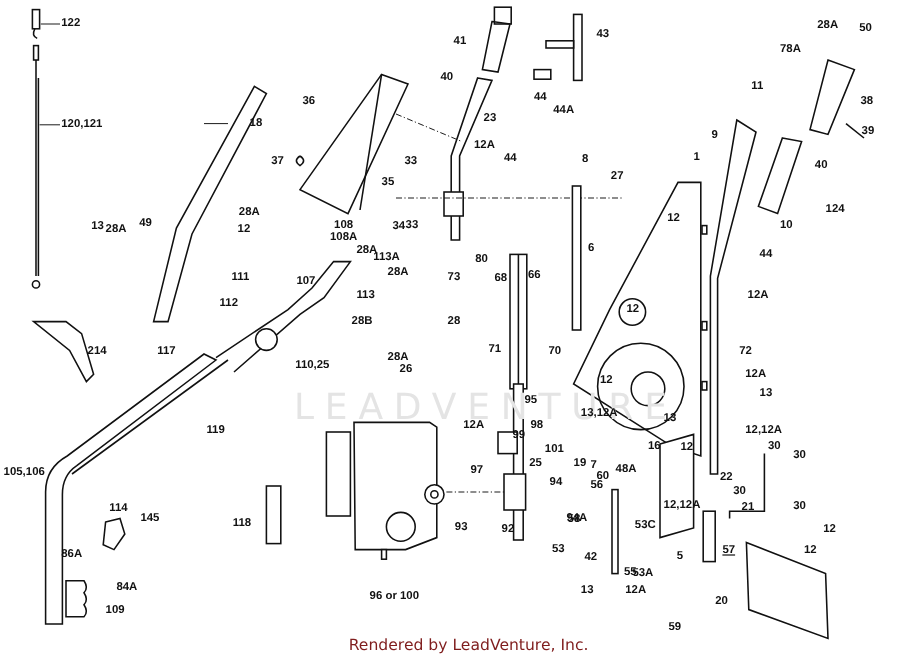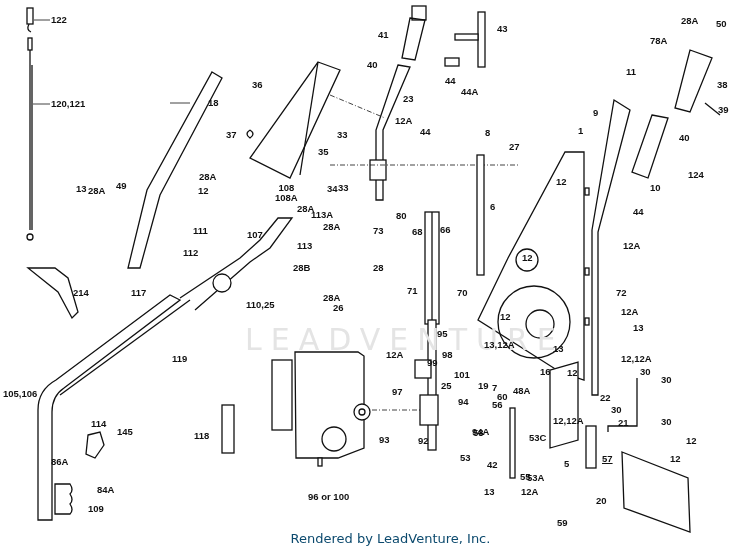--- a/index.html
+++ b/index.html
@@ -1,20 +1,20 @@
 <!DOCTYPE html>
 <html><head>
 <meta charset="utf-8">
 <style>
   html,body{margin:0;padding:0;background:#fff;}
   body{width:750px;height:549px;position:relative;overflow:hidden;font-family:"Liberation Sans",sans-serif;}
   #diagram{position:absolute;left:0;top:0;width:750px;height:549px;}
   .lbl{position:absolute;font-family:"Liberation Sans",sans-serif;font-size:9.5px;font-weight:bold;color:#111;white-space:nowrap;line-height:10px;}
   .wm{position:absolute;left:245px;top:322px;font-size:30px;letter-spacing:9px;color:#e4e4e4;font-family:"DejaVu Sans",sans-serif;}
-  .footer{position:absolute;left:0;right:0;top:531px;text-align:center;font-family:"DejaVu Sans",sans-serif;font-size:13px;color:#0c4a6e;padding-left:31px;}
+  .footer{position:absolute;left:0;right:0;top:531px;text-align:center;font-family:"DejaVu Sans",sans-serif;font-size:13px;color:#7f1d1d;padding-left:31px;}
   svg .p{fill:none;stroke:#111;stroke-width:1.3;}
   svg .pf{fill:#fff;stroke:#111;stroke-width:1.3;}
   svg .ld{fill:none;stroke:#111;stroke-width:0.8;}
   svg .dd{fill:none;stroke:#111;stroke-width:0.8;stroke-dasharray:5 2 1 2;}
 </style>
 </head>
 <body>
 
 <svg id="diagram" viewBox="0 0 750 549" xmlns="http://www.w3.org/2000/svg">
 

